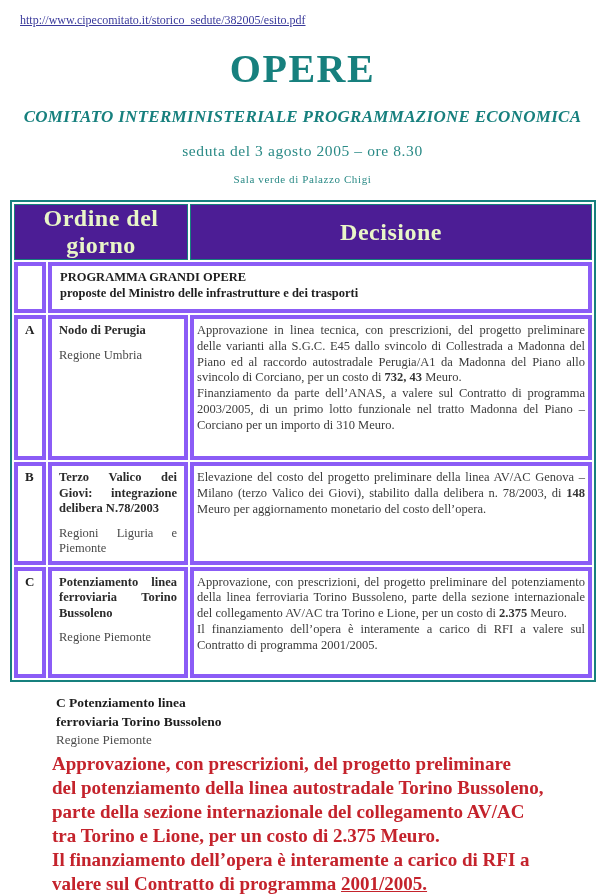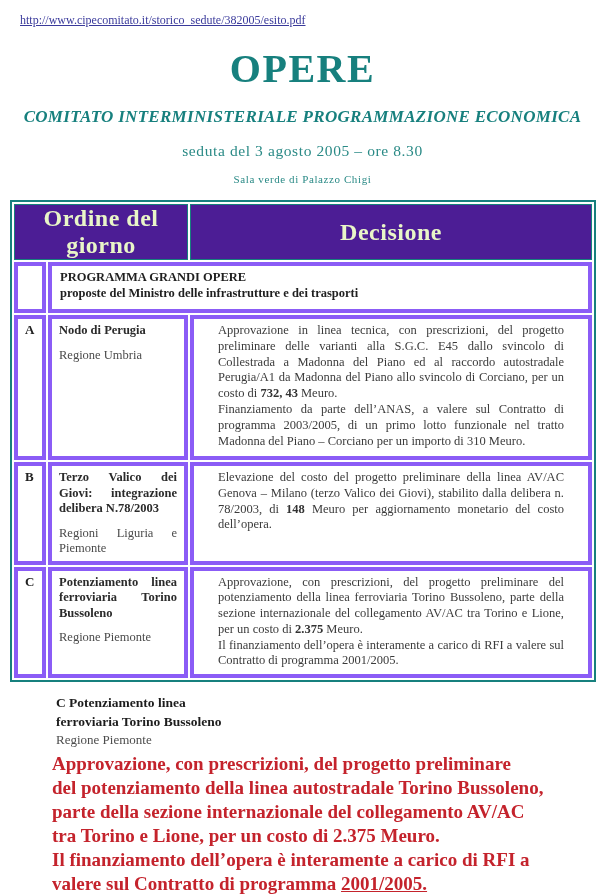--- a/index.html
+++ b/index.html
@@ -96,21 +96,21 @@
     line-height: 15.5px;
     color: #2b2b2b;
   }
   .item-region {
     font-size: 12.5px;
     line-height: 15.5px;
     color: #4a4a4a;
     margin-top: 9px;
   }
   td.decision-cell {
-    padding: 4px 24px;
+    padding: 4px 3px;
     text-align: justify;
     font-size: 12.5px;
     line-height: 15.8px;
     color: #3b3b3b;
   }
   td.decision-cell p + p { }
   td.decision-cell b { color: #333333; }
   tr.row-a td { height: 145px; }
   tr.row-b td { height: 96px; }
   tr.row-c td { height: 111px; }

